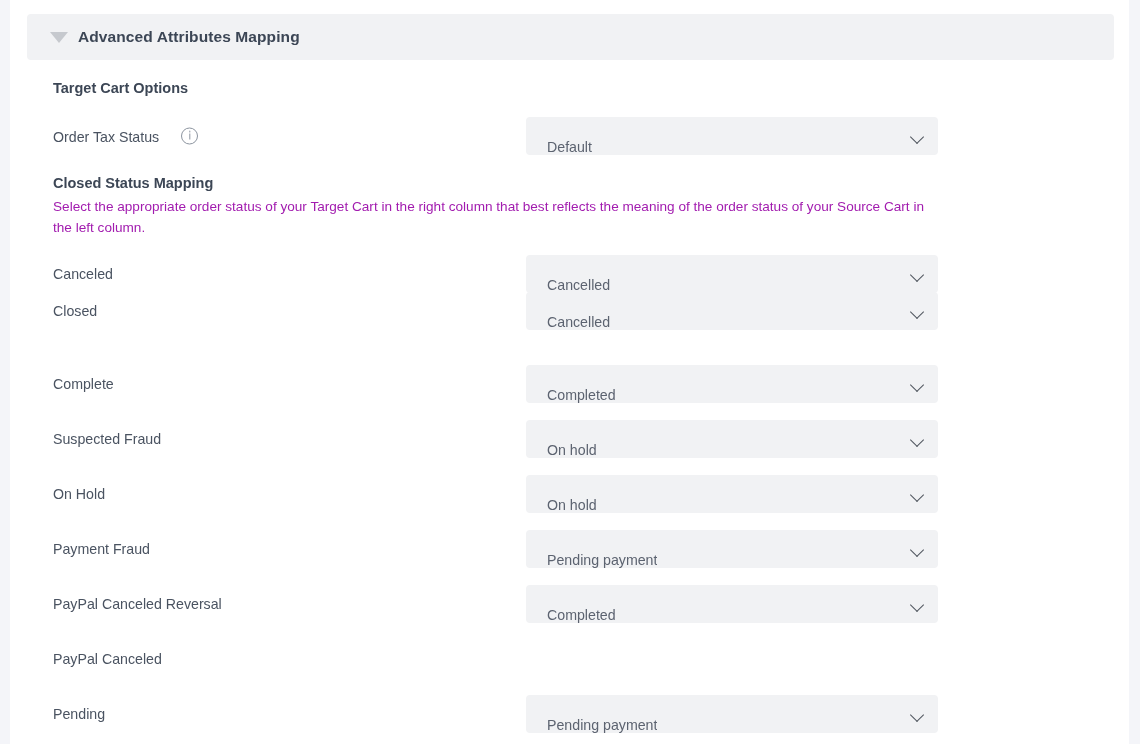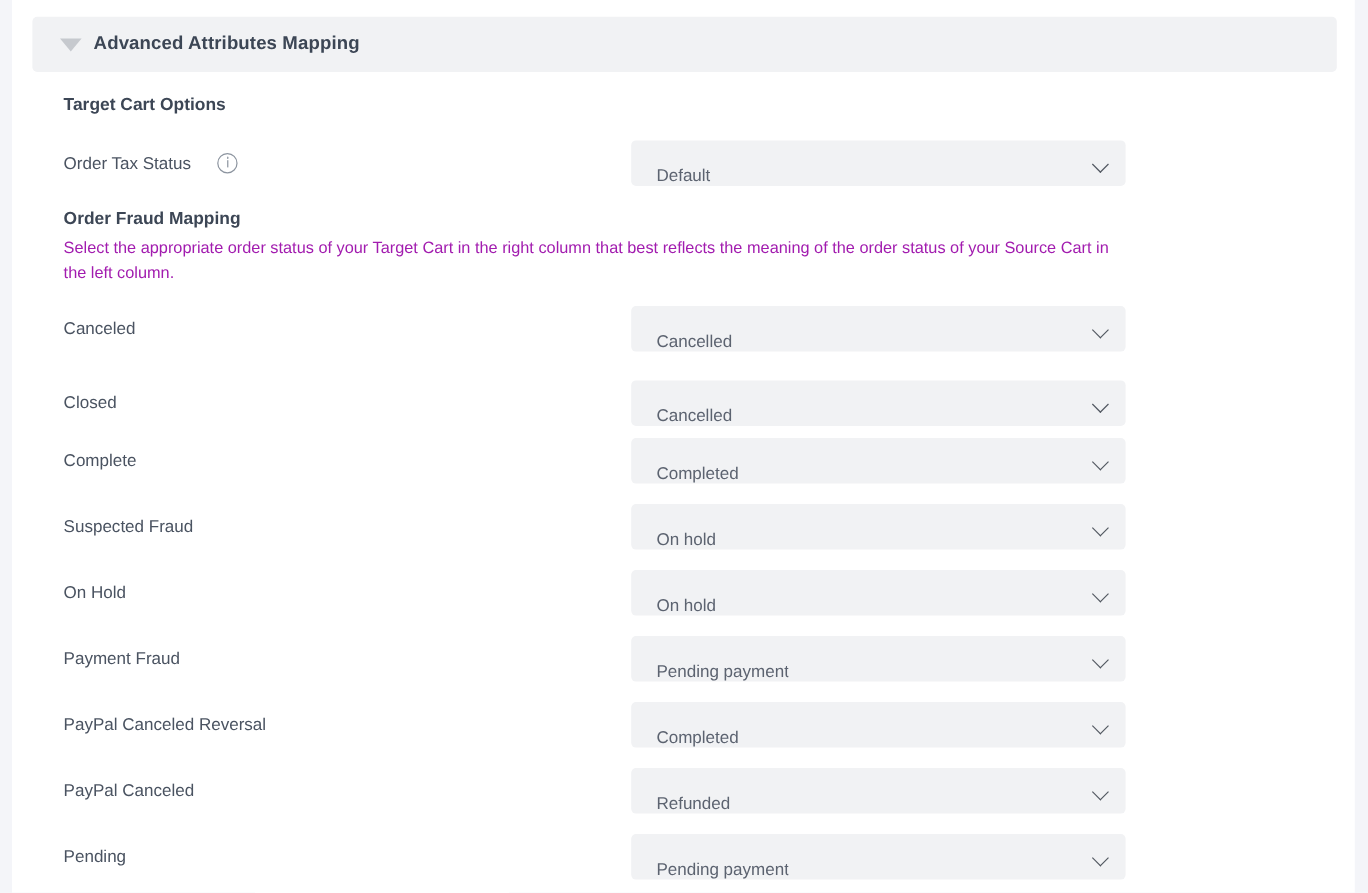--- a/index.html
+++ b/index.html
@@ -200,33 +200,33 @@
         <div class="row-label">
           <span>Order Tax Status</span>
           <span class="info-icon"></span>
         </div>
         <div class="select-control">
           <span class="select-value">Default</span>
           <span class="chevron-icon"></span>
         </div>
       </div>
 
-      <div class="subhead status-mapping">Order Fraud Mapping</div>
+      <div class="subhead status-mapping">Closed Status Mapping</div>
 
       <div class="helper-text">Select the appropriate order status of your Target Cart in the right column that best reflects the meaning of the order status of your Source Cart in the left column.</div>
 
       <div class="form-row" style="top: 195px;">
         <div class="row-label">Canceled</div>
         <div class="select-control">
           <span class="select-value">Cancelled</span>
           <span class="chevron-icon"></span>
         </div>
       </div>
 
-      <div class="form-row" style="top: 257px;">
+      <div class="form-row" style="top: 232px;">
         <div class="row-label">Closed</div>
         <div class="select-control">
           <span class="select-value">Cancelled</span>
           <span class="chevron-icon"></span>
         </div>
       </div>
 
       <div class="form-row" style="top: 305px;">
         <div class="row-label">Complete</div>
         <div class="select-control">
@@ -262,24 +262,20 @@
       <div class="form-row" style="top: 525px;">
         <div class="row-label">PayPal Canceled Reversal</div>
         <div class="select-control">
           <span class="select-value">Completed</span>
           <span class="chevron-icon"></span>
         </div>
       </div>
 
       <div class="form-row" style="top: 580px;">
         <div class="row-label">PayPal Canceled</div>
-        <div class="select-control">
-          <span class="select-value">Refunded</span>
-          <span class="chevron-icon"></span>
-        </div>
       </div>
 
       <div class="form-row" style="top: 635px;">
         <div class="row-label">Pending</div>
         <div class="select-control">
           <span class="select-value">Pending payment</span>
           <span class="chevron-icon"></span>
         </div>
       </div>
 

